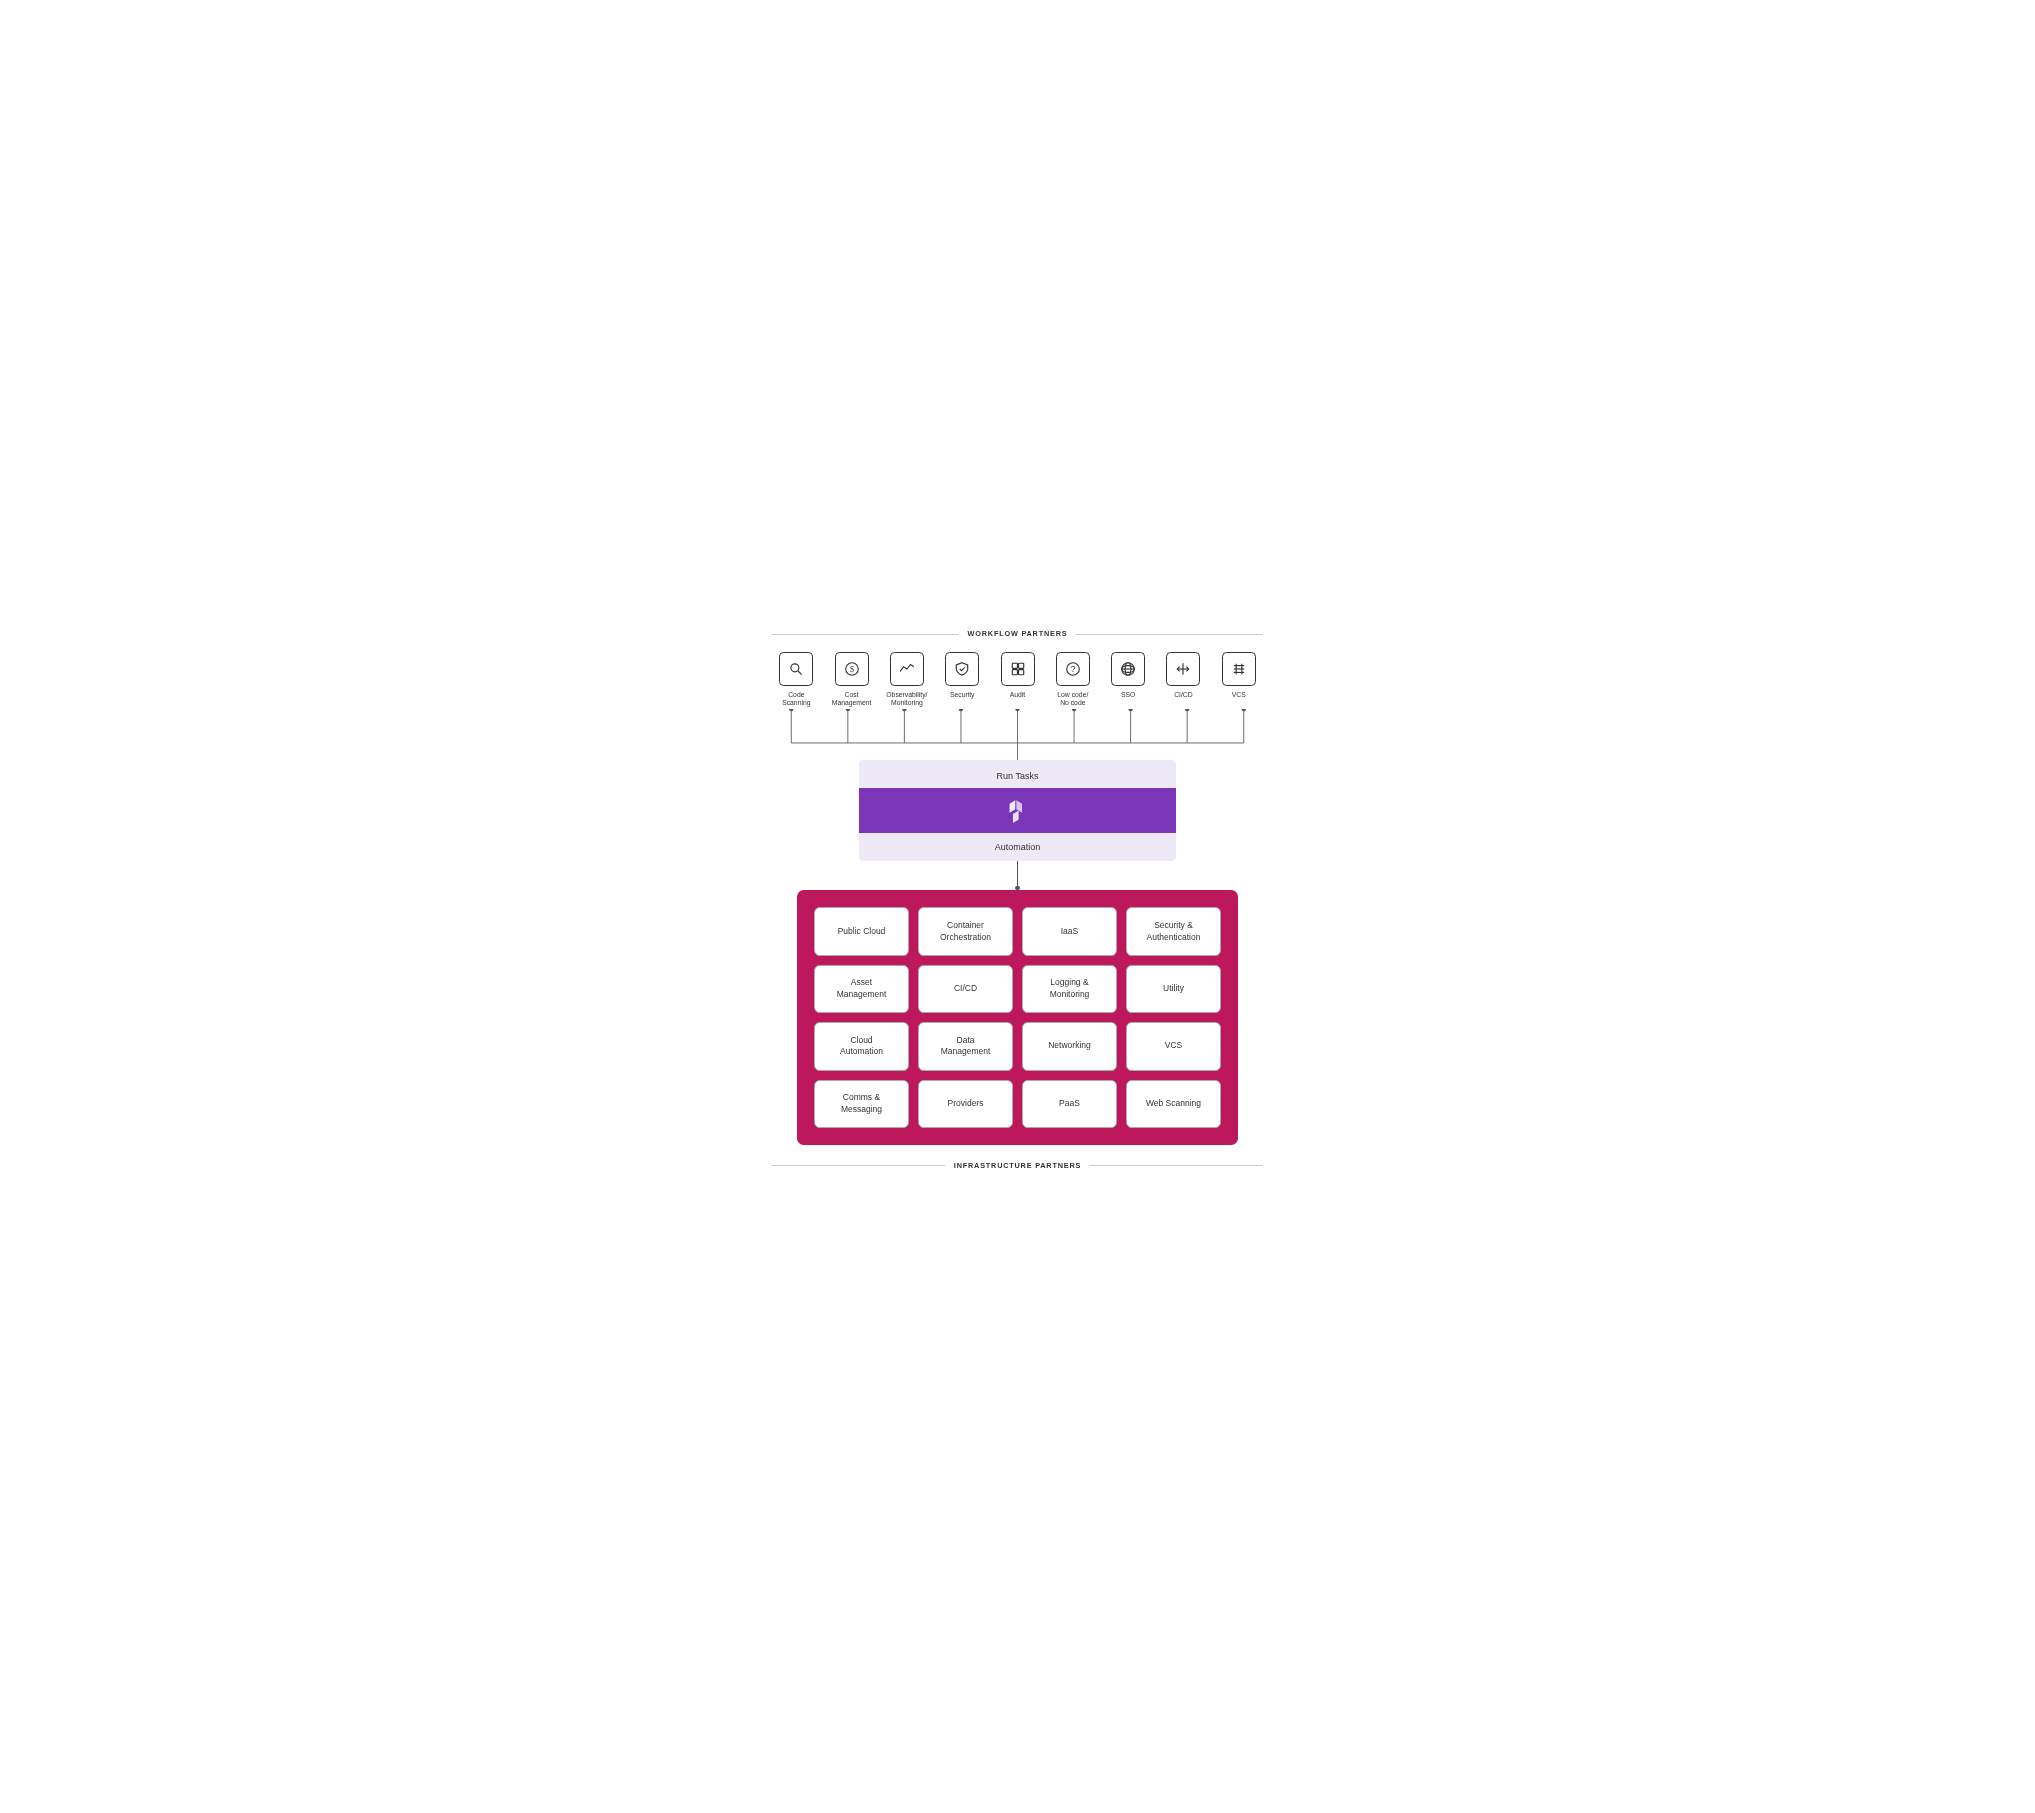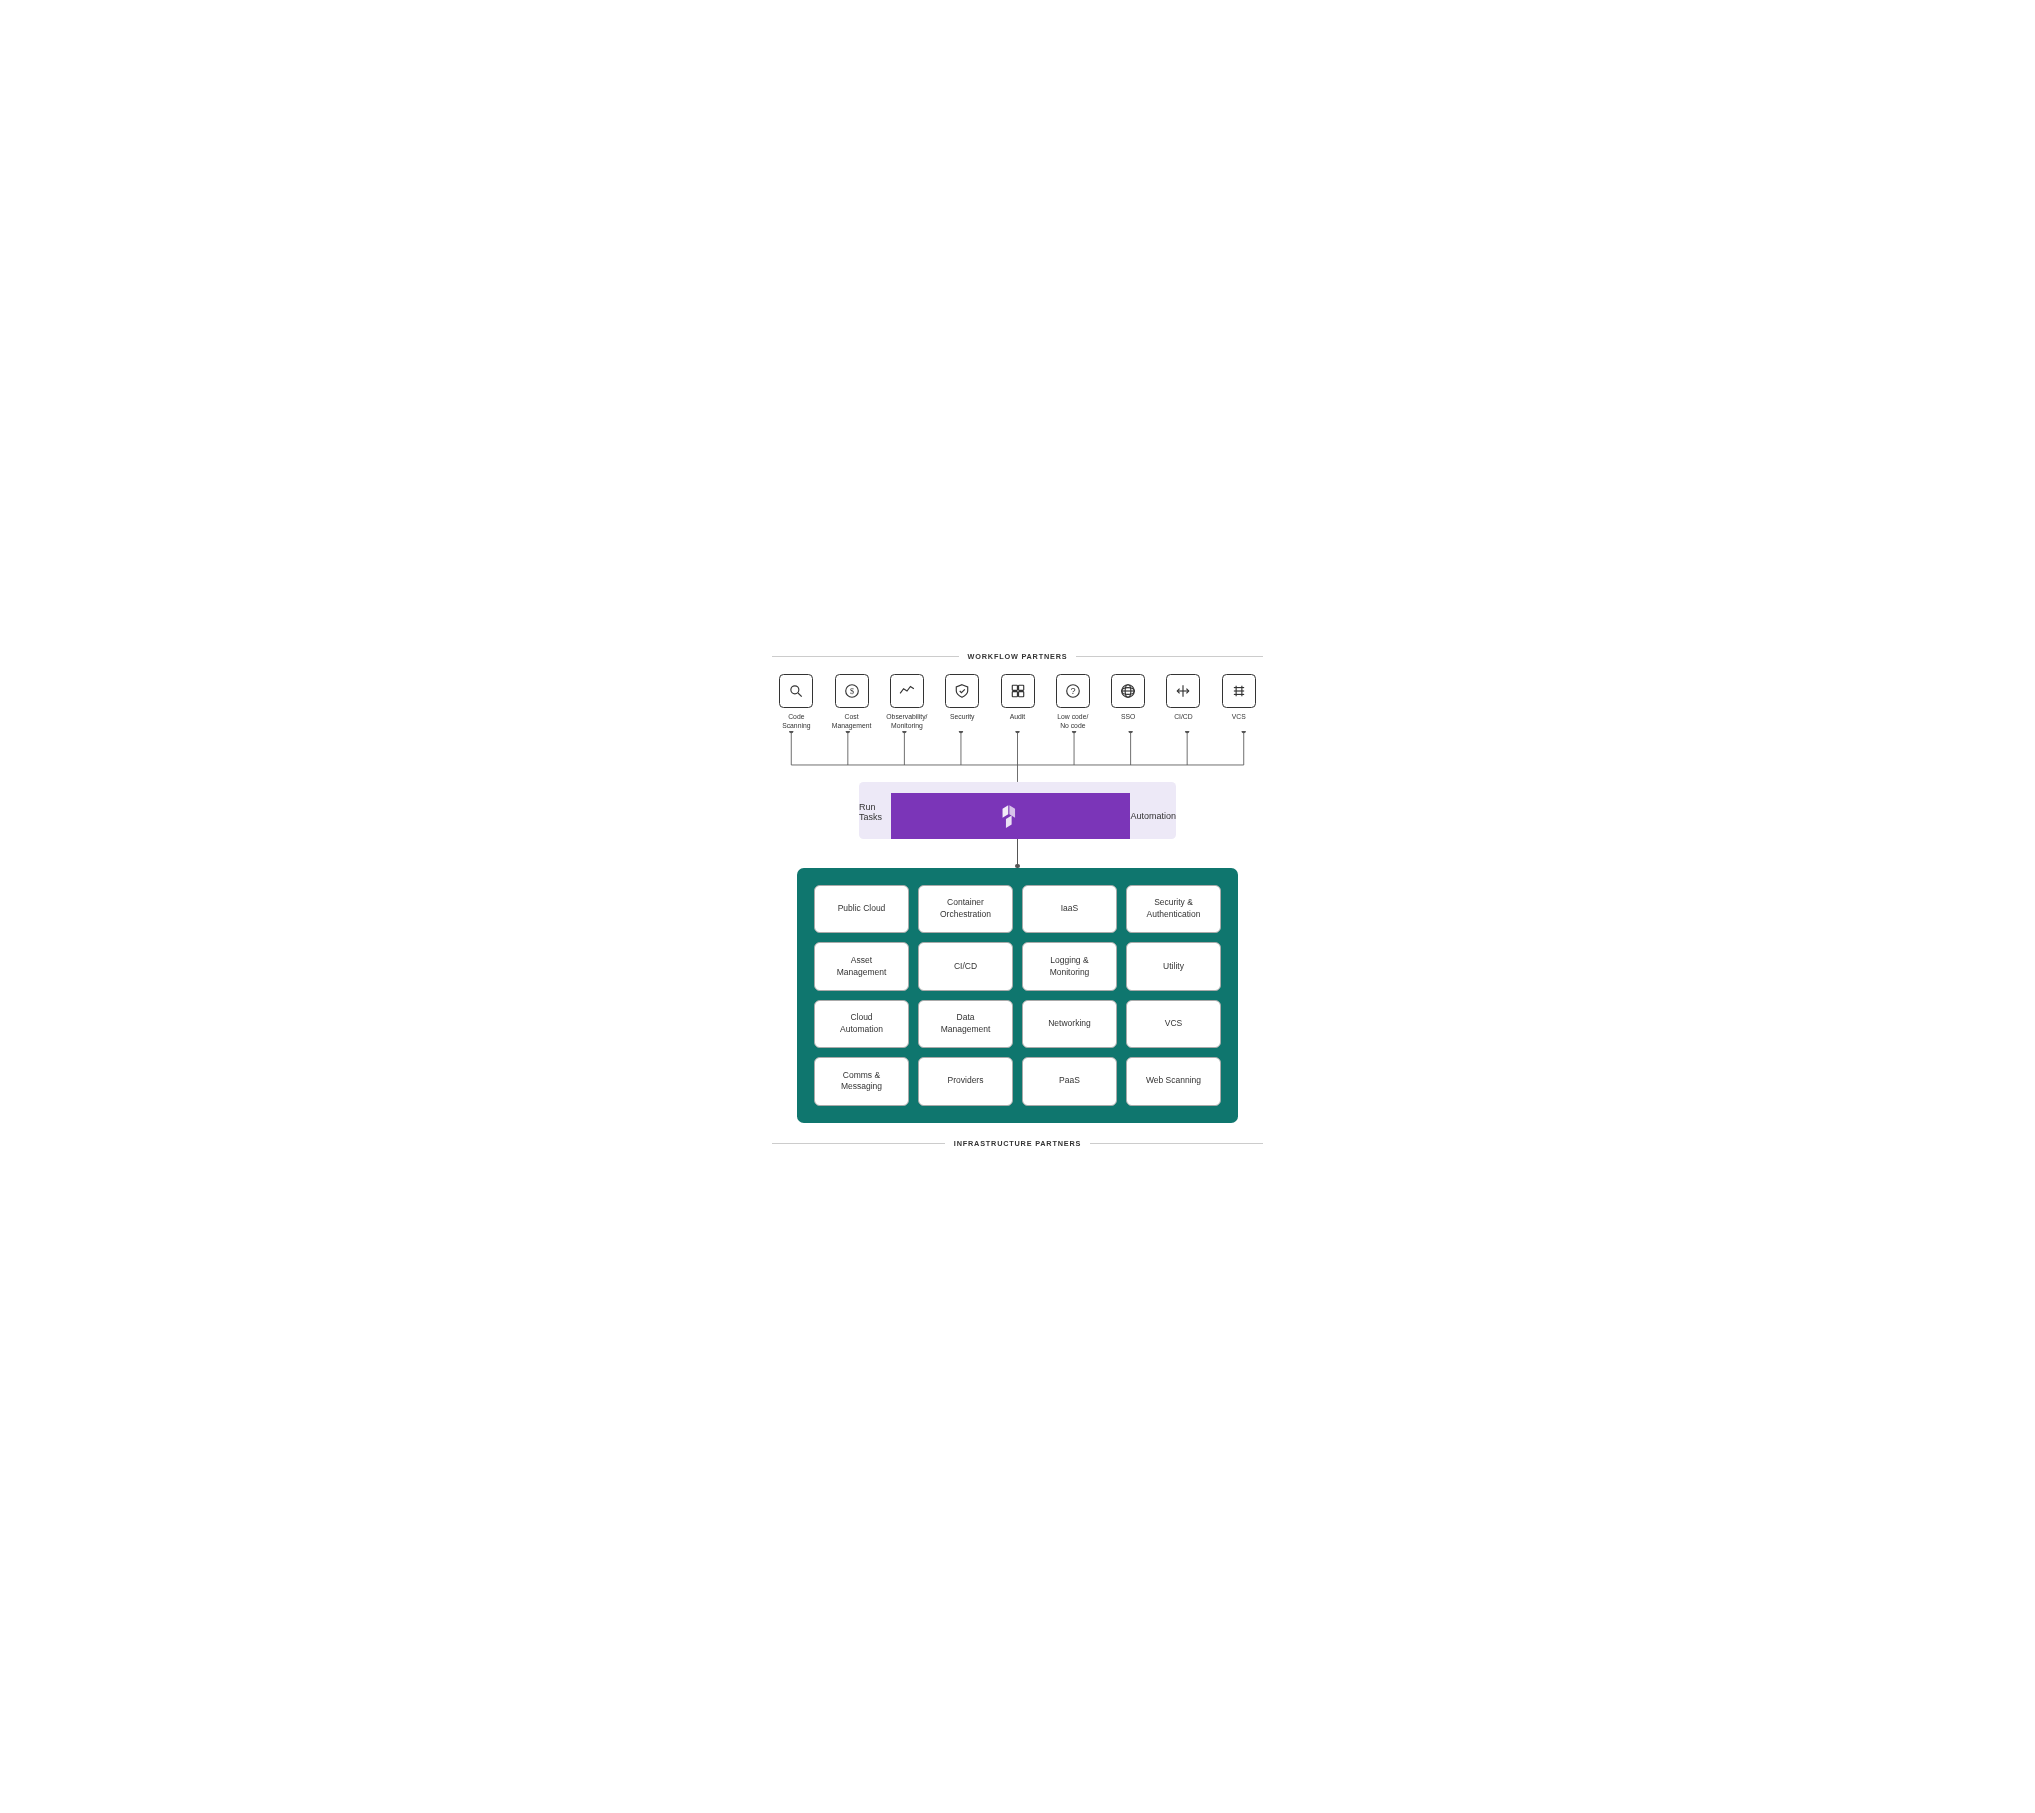--- a/index.html
+++ b/index.html
@@ -83,21 +83,21 @@
       min-height: 18px;
     }
 
     
     .center-block {
       width: 317px;
       background: #ede9f7;
       border-radius: 4.5px;
       padding: 11.3px 0 0 0;
       display: flex;
-      flex-direction: row;
+      flex-direction: column;
       align-items: center;
       overflow: hidden;
     }
 
     .run-tasks-label {
       font-size: 9px;
       color: #333;
       margin-bottom: 6.8px;
     }
 
@@ -111,21 +111,21 @@
     }
 
     .providers-label {
       font-size: 9px;
       color: #333;
       padding: 9px 0;
     }
 
     
     .providers-grid-container {
-      background: #0f766e;
+      background: #be185d;
       border-radius: 6.8px;
       padding: 17px;
       width: 441px;
     }
 
     .providers-grid {
       display: grid;
       grid-template-columns: repeat(4, 1fr);
       gap: 9px;
     }

